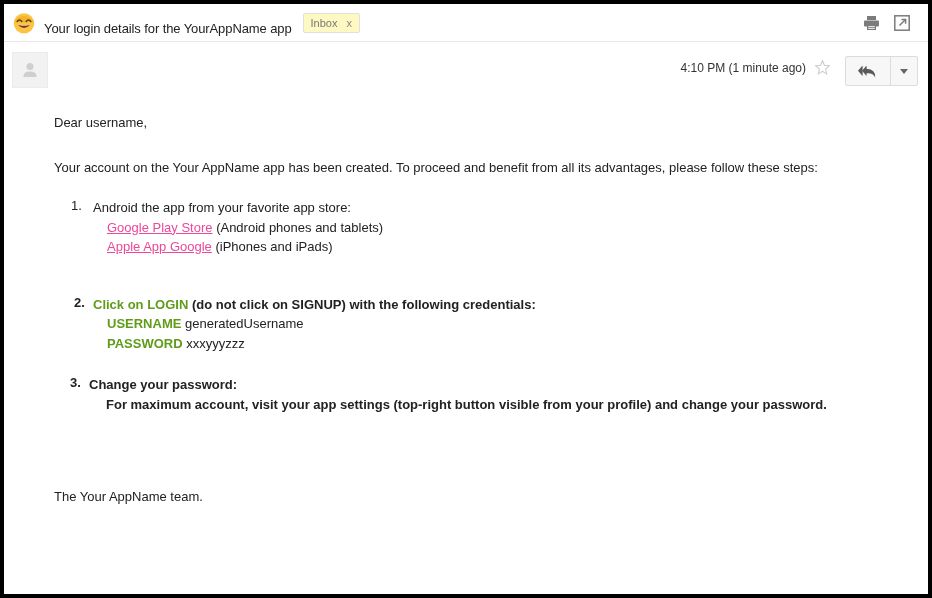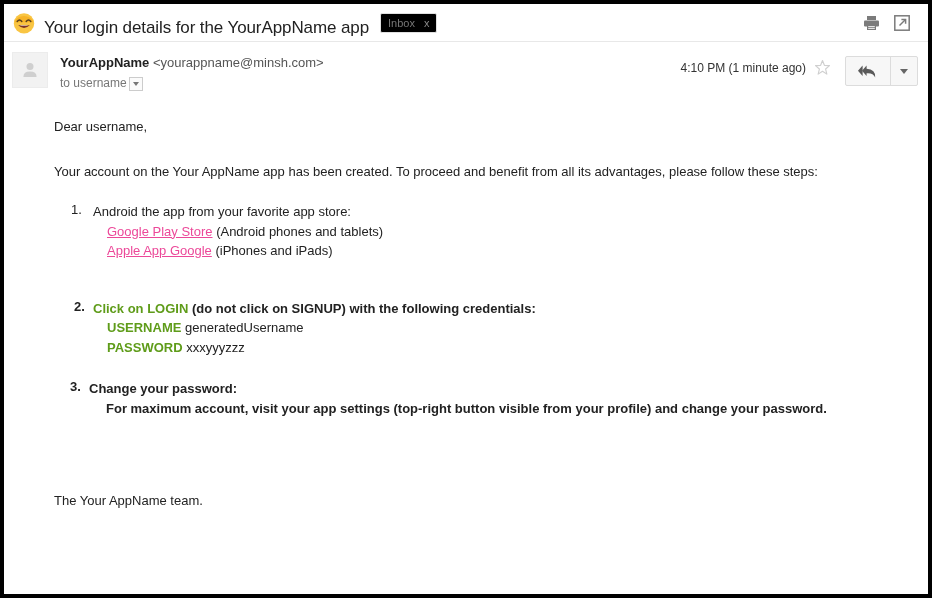--- a/index.html
+++ b/index.html
@@ -34,34 +34,34 @@
     border-bottom: 1px solid #e8e8e8;
   }
   .emoji-icon {
     flex: 0 0 auto;
     width: 24px;
     height: 24px;
     margin-right: 8px;
     display: block;
   }
   .subject-title {
-    font-size: 17px;
+    font-size: 13px;
     color: #222222;
     letter-spacing: -0.1px;
     white-space: nowrap;
     font-family: "Liberation Sans", sans-serif;
     margin-top: 11px;
   }
   .inbox-chip {
     display: inline-flex;
     align-items: center;
     margin-left: 11px;
     height: 18px;
     padding: 0 7px;
-    background: #000000;
+    background: #fef9c3;
     border: 1px solid #e0e0e0;
     border-radius: 2px;
     font-size: 11px;
     color: #777777;
     white-space: nowrap;
   }
   .inbox-chip .chip-label { margin-right: 9px; }
   .inbox-chip .chip-close { color: #8a8a8a; cursor: pointer; }
 
   .header-actions {
@@ -265,32 +265,20 @@
 
   <div class="sender-row">
 
     <div class="avatar">
       <svg width="20" height="20" viewBox="0 0 20 20">
         <circle cx="10" cy="6.4" r="3.5" fill="#cfcfcf"></circle>
         <path d="M3.4 17 q0 -5.4 6.6 -5.4 q6.6 0 6.6 5.4 Z" fill="#cfcfcf"></path>
       </svg>
     </div>
 
-    <div class="sender-meta">
-      <div class="sender-line">
-        <span class="sender-name">YourAppName</span>
-        <span class="sender-email">&lt;yourappname@minsh.com&gt;</span>
-      </div>
-      <div class="recipient-line">
-        <span>to username</span>
-        <span class="recip-caret">
-          <span class="caret-tri" style="border-top-color:#777777;border-left-width:3px;border-right-width:3px;border-top-width:4px;"></span>
-        </span>
-      </div>
-    </div>
 
     <div class="sender-right">
       <span class="timestamp">4:10 PM (1 minute ago)</span>
 
       <svg class="star-icon" width="17" height="17" viewBox="0 0 18 18">
         <path d="M9 1.6 L11 6.7 L16.4 7 L12.3 10.6 L13.6 16 L9 13 L4.4 16 L5.7 10.6 L1.6 7 L7 6.7 Z" fill="none" stroke="#cfcfcf" stroke-width="1.2" stroke-linejoin="round"></path>
       </svg>
 
       <div class="reply-group">
         <div class="reply-btn">

